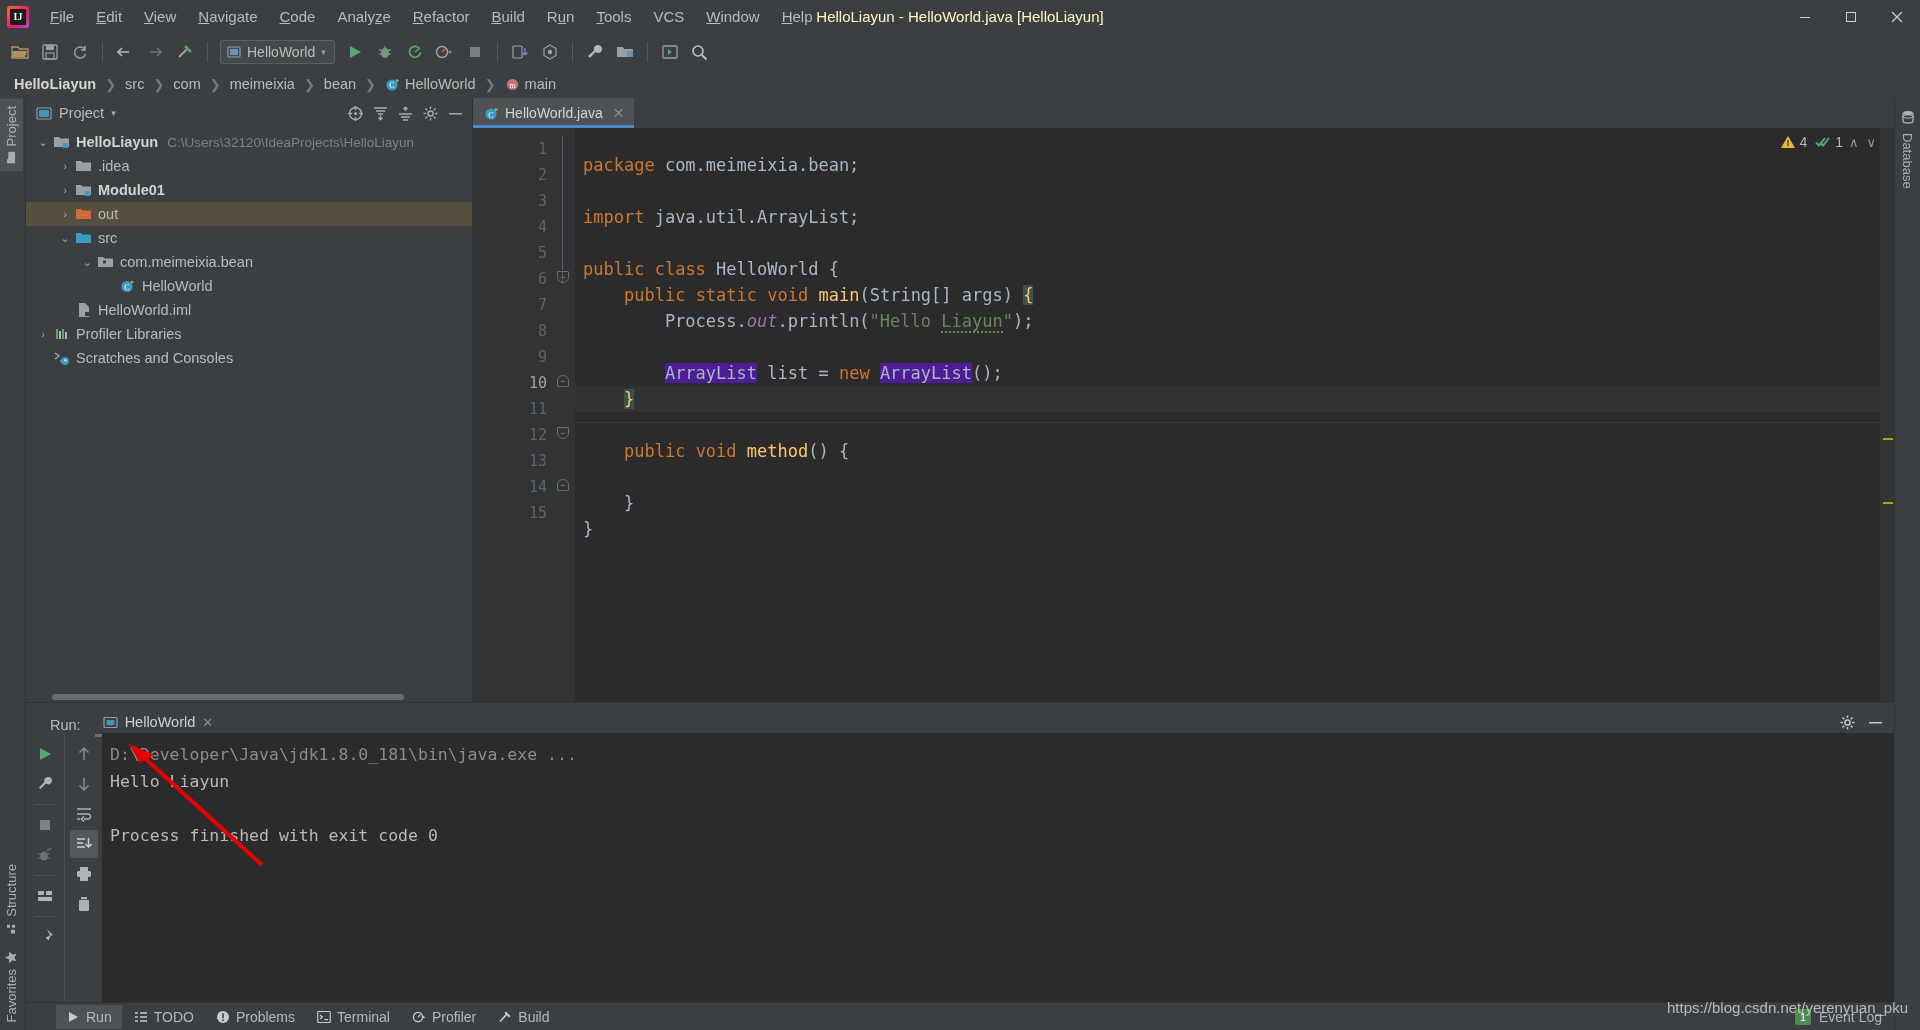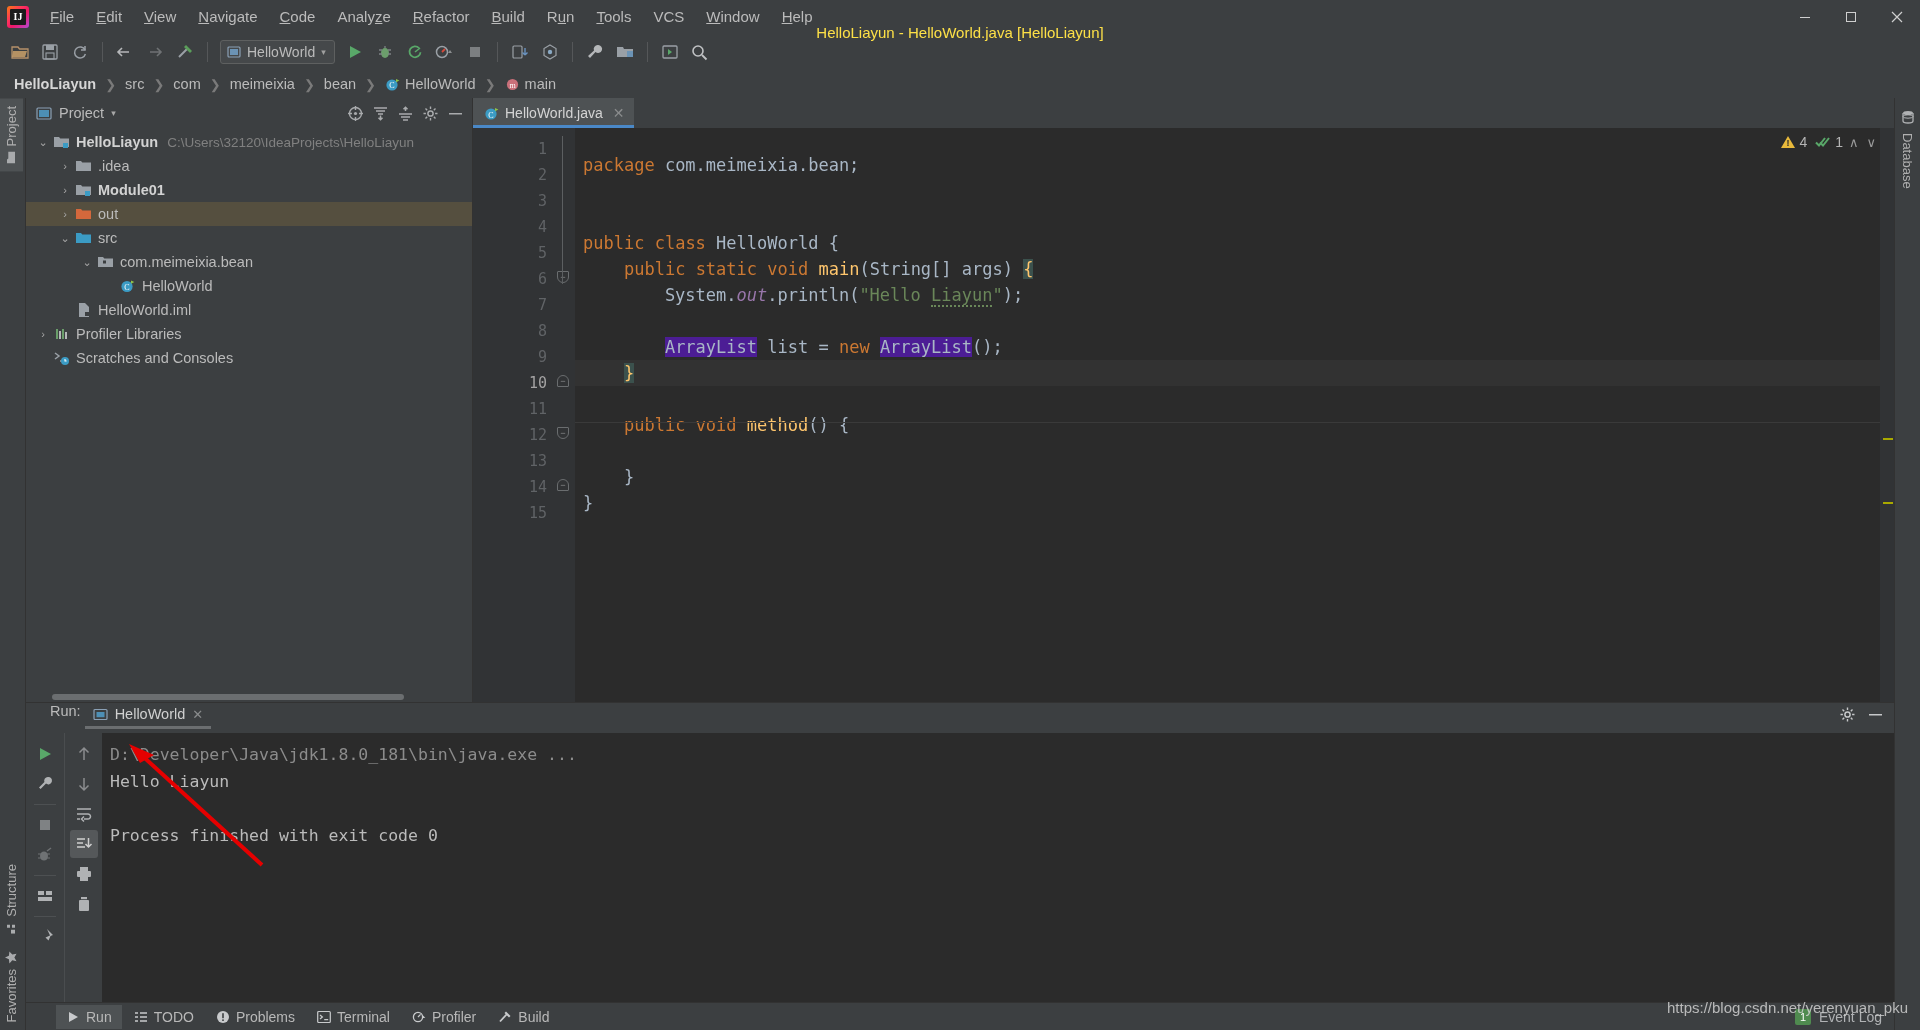--- a/index.html
+++ b/index.html
@@ -33,22 +33,22 @@
     color:#fff; font-size:10px; font-weight:bold; line-height:22px; text-align:center;
     font-family:"Liberation Serif", serif;
   }
   .menubar { display:flex; align-items:center; height:34px; }
   .menu-item {
     padding:3px 11px; color:#bbbbbb; font-size:15px; line-height:18px;
     cursor:default; white-space:nowrap;
   }
   .menu-item u { text-decoration:underline; }
   .win-title {
-    position:absolute; left:0; right:0; top:16px; height:34px;
-    line-height:34px; text-align:center; color:#fde047; font-size:15px;
+    position:absolute; left:0; right:0; top:0; height:34px;
+    line-height:34px; text-align:center; color:#fef9c3; font-size:15px;
     pointer-events:none;
   }
   .win-ctrl { margin-left:auto; display:flex; height:34px; z-index:2; }
   .win-btn {
     width:46px; height:34px; display:flex; align-items:center; justify-content:center;
     color:#cfcfcf; font-size:14px;
   }
 
   
   .toolbar {
@@ -184,22 +184,22 @@
   }
   .warn-tri { width:0;height:0;border-left:7px solid transparent;border-right:7px solid transparent;
               border-bottom:12px solid #e8b93b; position:relative; }
   .warn-tri::after { content:"!"; position:absolute; left:-2px; top:2px; font-size:9px; color:#2b2b2b;
                      font-weight:bold; font-family:"Liberation Sans",sans-serif; }
   .chev { color:#9a9a9a; font-size:13px; padding:0 2px; }
 
   
   .runpanel { flex:0 0 300px; display:flex; flex-direction:column; background:#3c3f41;
               border-top:1px solid #323232; }
-  .run-header { height:30px; flex:0 0 30px; display:flex; align-items:flex-start;
-                padding:0 8px 0 24px; gap:4px; }
+  .run-header { height:30px; flex:0 0 30px; display:flex; align-items:flex-end;
+                padding:0 8px 0 24px; gap:14px; }
   .run-label { color:#bbbbbb; font-size:14.5px; }
   .run-tab { display:flex; align-items:center; gap:7px; padding:3px 8px; position:relative;
              color:#d0d0d0; font-size:14.5px; }
   .run-tab .uline { position:absolute; left:0; right:0; bottom:-4px; height:3px; background:#6b6e70; }
   .run-tab .x { color:#8a8c8d; font-size:13px; }
   .run-hdr-right { margin-left:auto; display:flex; gap:6px; align-items:center; }
   .run-body { flex:1 1 auto; display:flex; min-height:0; }
   .run-tools { width:38px; flex:0 0 38px; background:#3c3f41; display:flex; flex-direction:column;
                align-items:center; padding-top:7px; gap:2px; }
   .run-tools2 { width:38px; flex:0 0 38px; background:#3c3f41; display:flex; flex-direction:column;
@@ -718,24 +718,25 @@
                 <div class="foldline"></div>
                 <div class="foldline">
                   <span class="fold-mark close">−</span>
                 </div>
                 <div class="foldline"></div>
                 <div class="foldbar" style="top: 8px; height: 148px;"></div>
               </div>
             <div class="code" id="code">
                 <div class="cline"><span class="k">package</span><span class="t"> com.meimeixia.bean;</span></div>
                 <div class="cline">&nbsp;</div>
+                <div class="cline"><span class="k">import</span><span class="t"> java.util.ArrayList;</span></div>
                 <div class="cline">&nbsp;</div>
                 <div class="cline"><span class="k">public</span><span class="t"> </span><span class="k">class</span><span class="t"> HelloWorld {</span></div>
                 <div class="cline"><span class="t">    </span><span class="k">public</span><span class="t"> </span><span class="k">static</span><span class="t"> </span><span class="k">void</span><span class="t"> </span><span class="fn">main</span><span class="t">(String[] args) </span><span class="br brbg">{</span></div>
-                <div class="cline"><span class="t">        System.</span><span class="fld">out</span><span class="t">.println(</span><span class="s">"Hello </span><span class="s wavy">Liayun</span><span class="s">"</span><span class="t">);</span></div>
+                <div class="cline"><span class="t">        Process.</span><span class="fld">out</span><span class="t">.println(</span><span class="s">"Hello </span><span class="s wavy">Liayun</span><span class="s">"</span><span class="t">);</span></div>
                 <div class="cline">&nbsp;</div>
                 <div class="cline"><span class="t">        </span><span class="t hl">ArrayList</span><span class="t"> list = </span><span class="k">new</span><span class="t"> </span><span class="t hl">ArrayList</span><span class="t">();</span></div>
                 <div class="cline cur"><span class="t">    </span><span class="br brbg">}</span></div>
                 <div class="cline">&nbsp;</div>
                 <div class="cline"><span class="t">    </span><span class="k">public</span><span class="t"> </span><span class="k">void</span><span class="t"> </span><span class="fn">method</span><span class="t">() {</span></div>
                 <div class="cline">&nbsp;</div>
                 <div class="cline"><span class="t">    }</span></div>
                 <div class="cline"><span class="t">}</span></div>
                 <div class="sep-line" style="top: 294px;"></div>
               </div>

